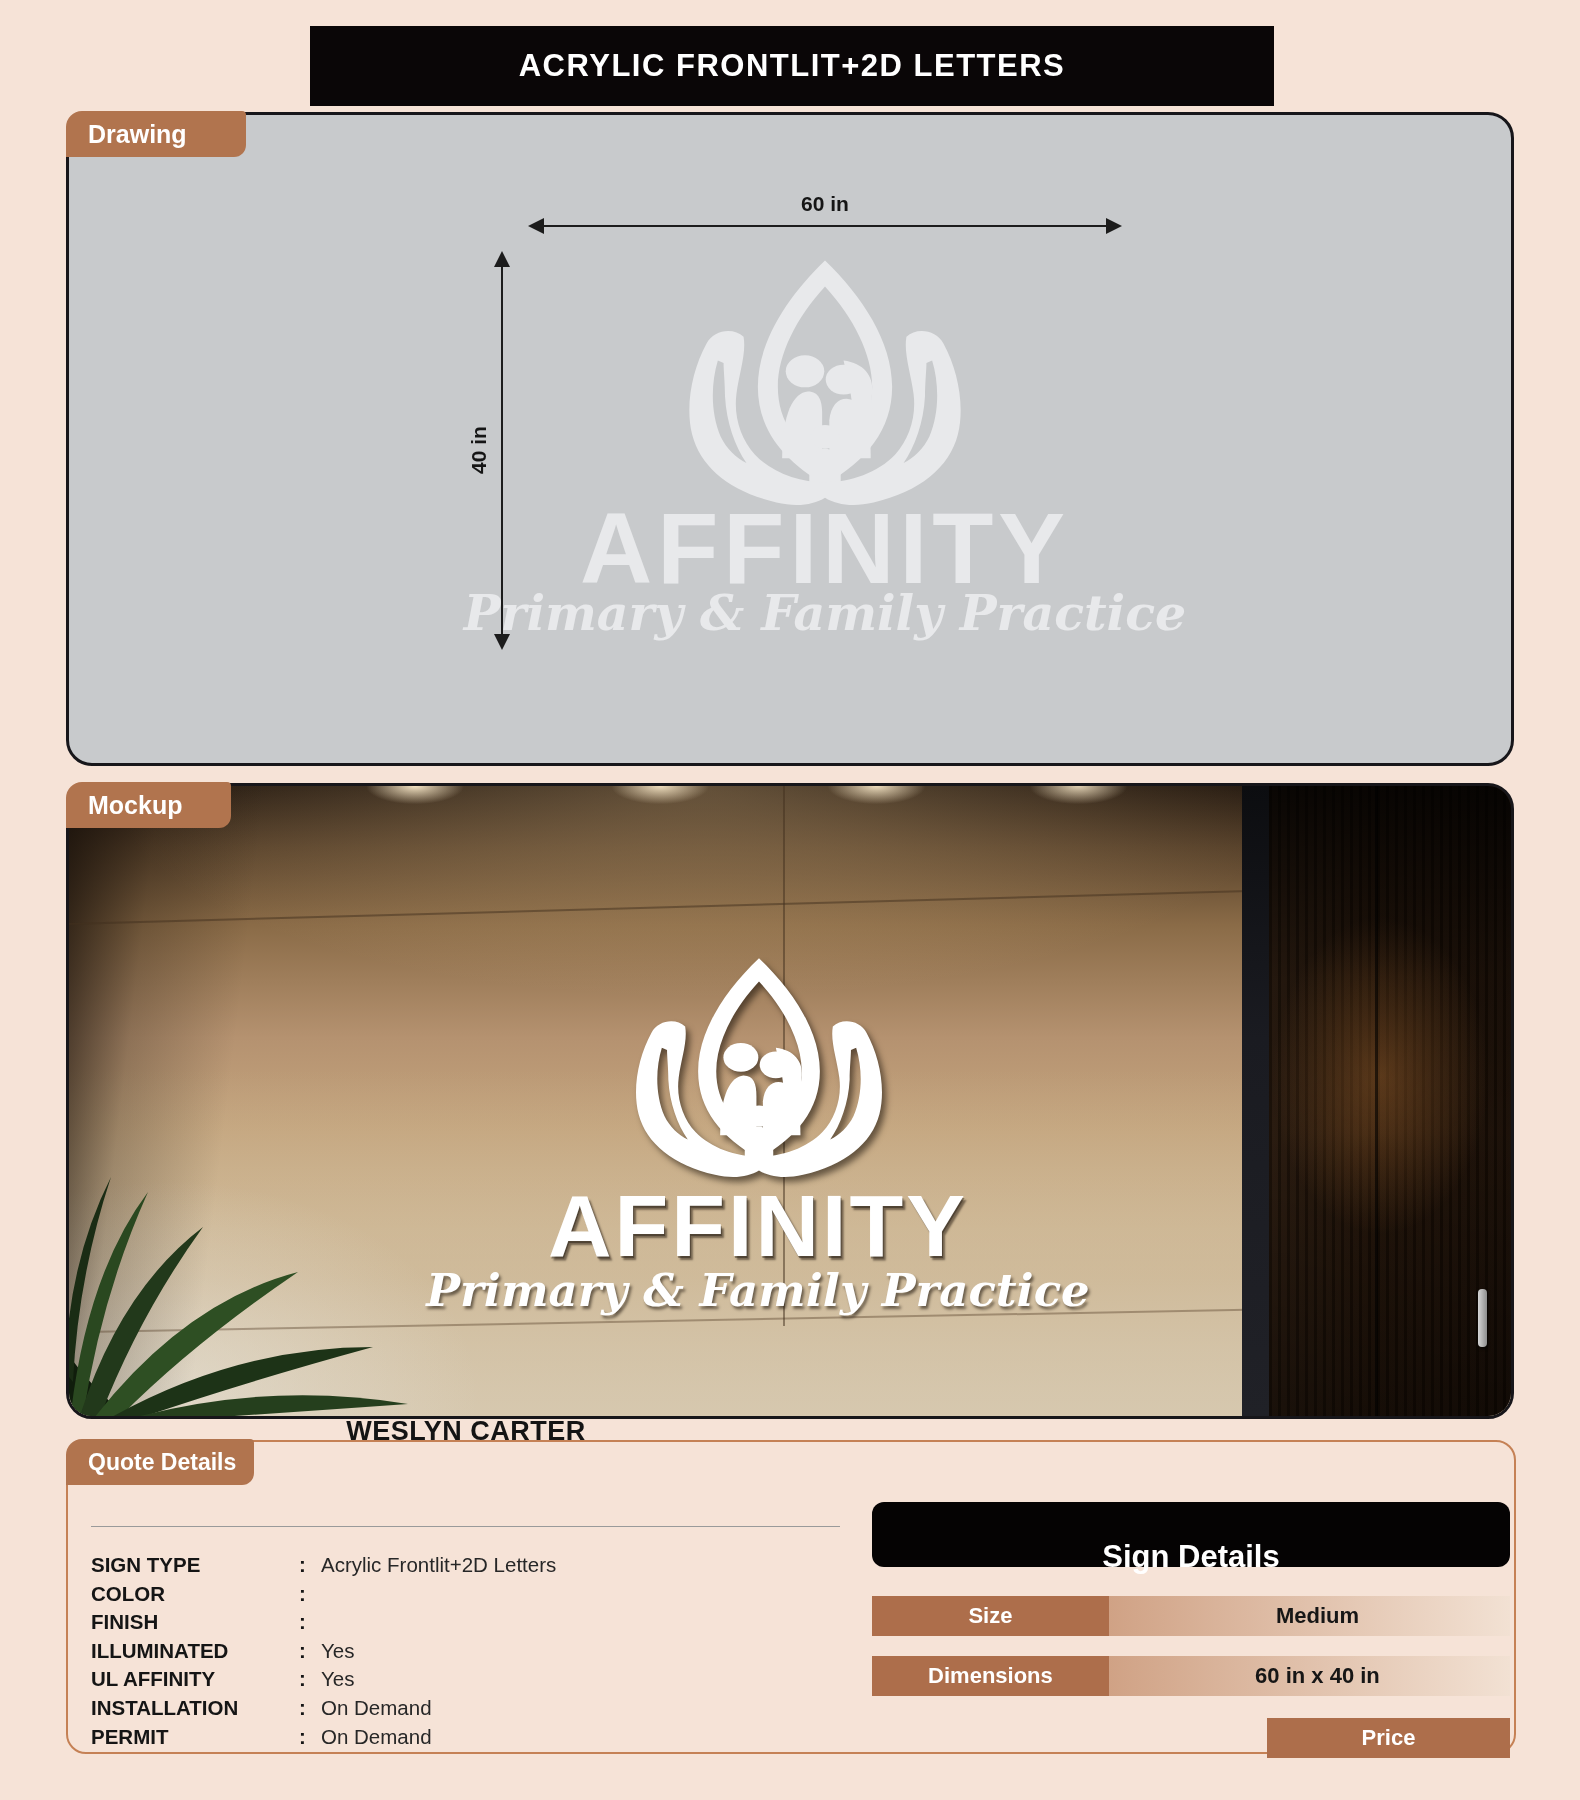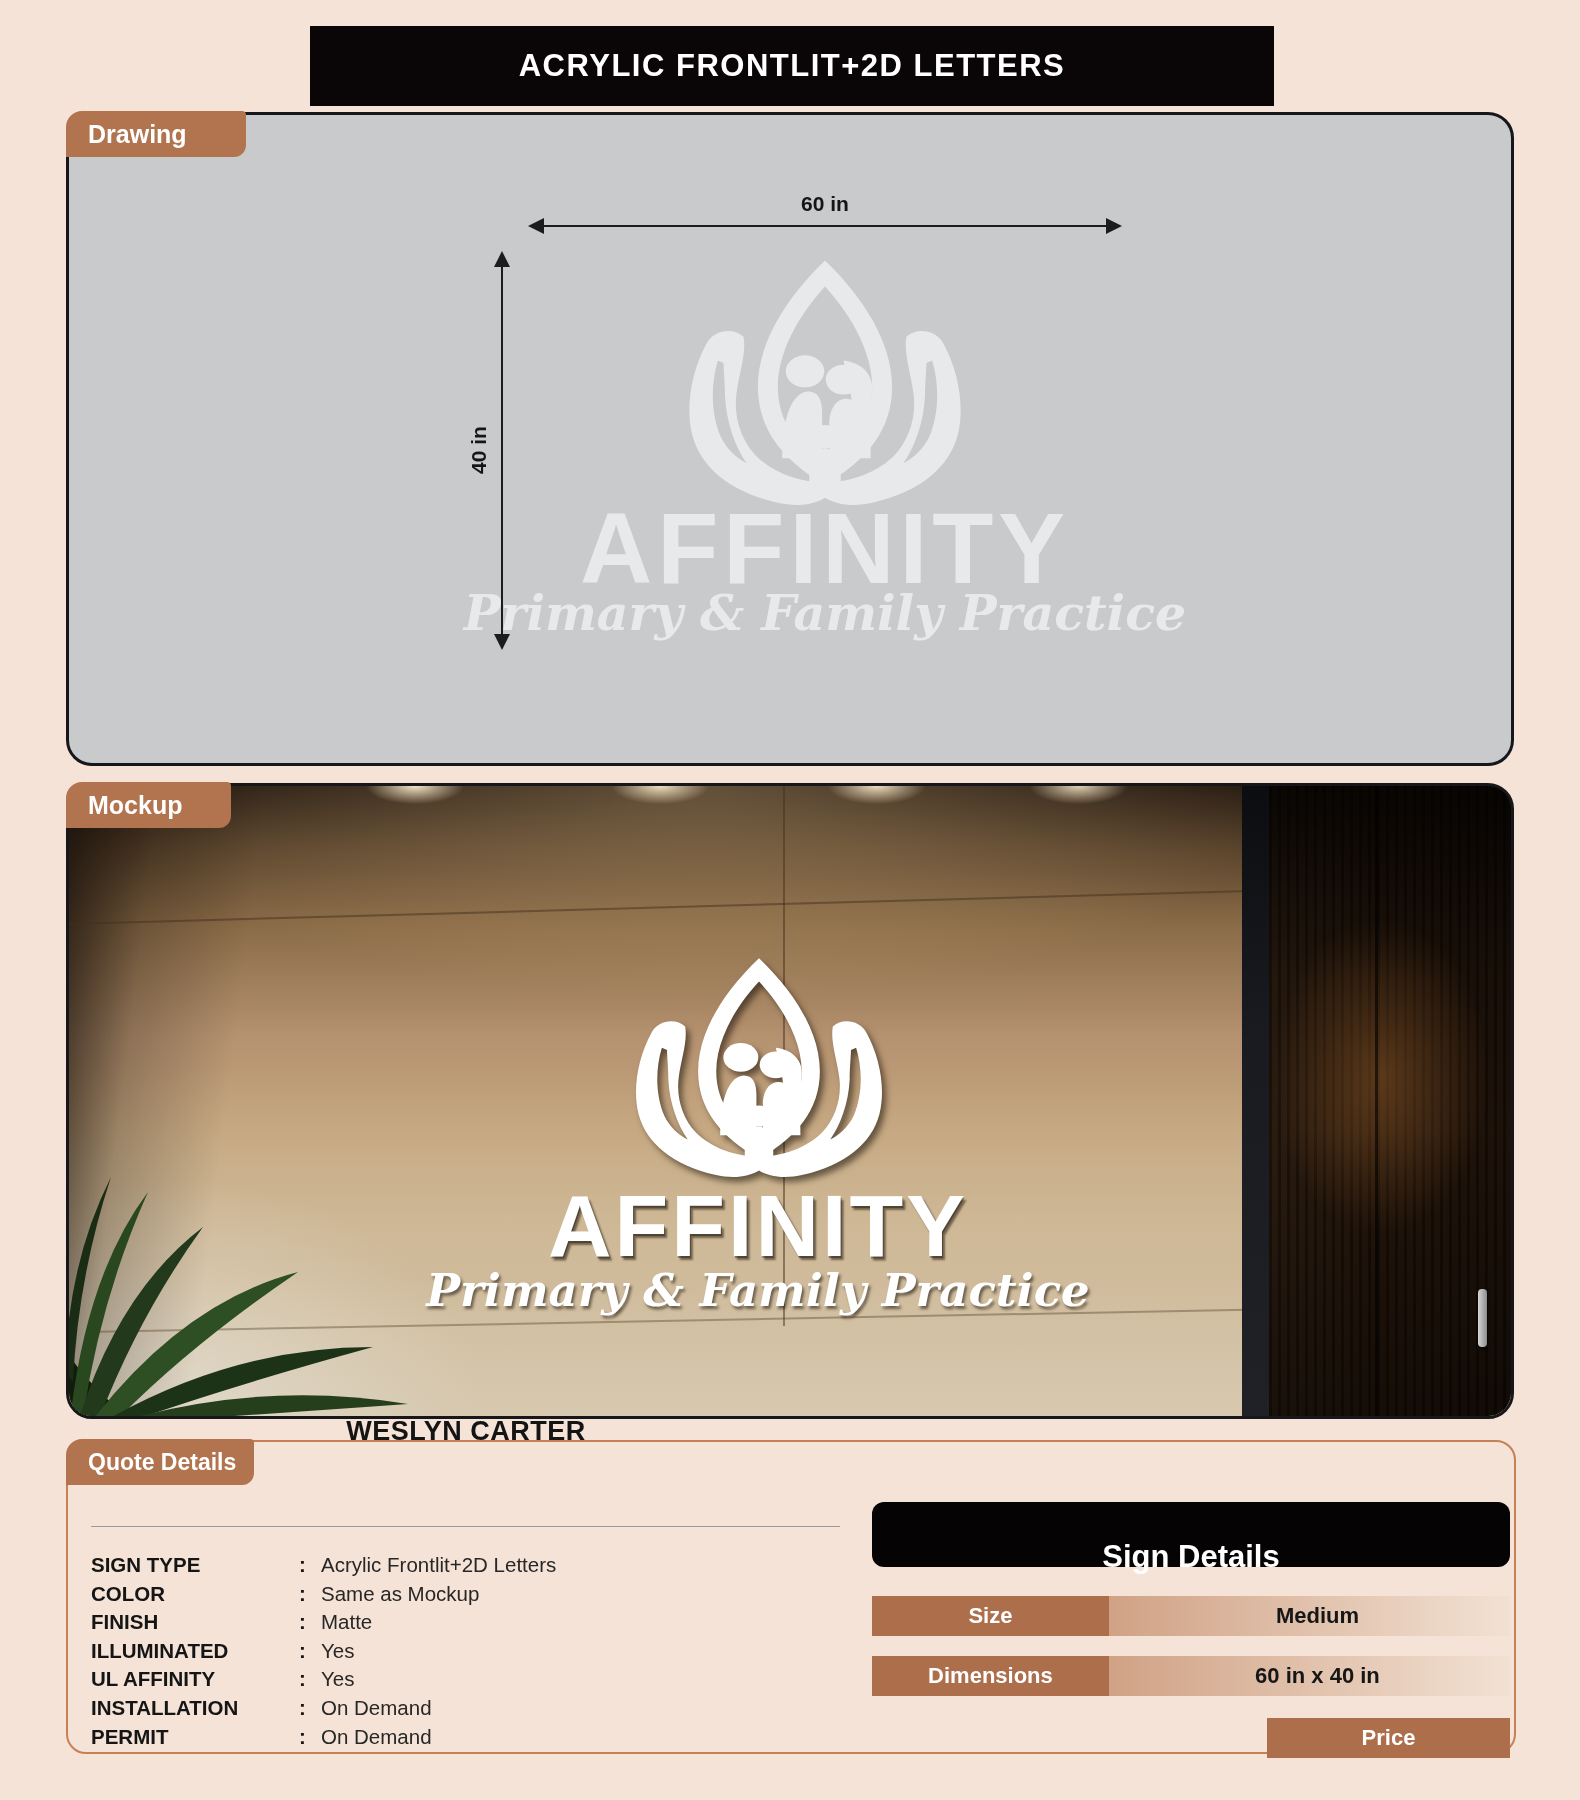--- a/index.html
+++ b/index.html
@@ -211,26 +211,24 @@
 
   <div class="spec-list">
     <div class="spec-row">
       <span class="spec-label">SIGN TYPE</span>
       <span class="spec-sep">:</span>
       <span class="spec-value">Acrylic Frontlit+2D Letters</span>
     </div>
     <div class="spec-row">
       <span class="spec-label">COLOR</span>
       <span class="spec-sep">:</span>
-      <span class="spec-value">Same as Mockup</span>
     </div>
     <div class="spec-row">
       <span class="spec-label">FINISH</span>
       <span class="spec-sep">:</span>
-      <span class="spec-value">Matte</span>
     </div>
     <div class="spec-row">
       <span class="spec-label">ILLUMINATED</span>
       <span class="spec-sep">:</span>
       <span class="spec-value">Yes</span>
     </div>
     <div class="spec-row">
       <span class="spec-label">UL AFFINITY</span>
       <span class="spec-sep">:</span>
       <span class="spec-value">Yes</span>

